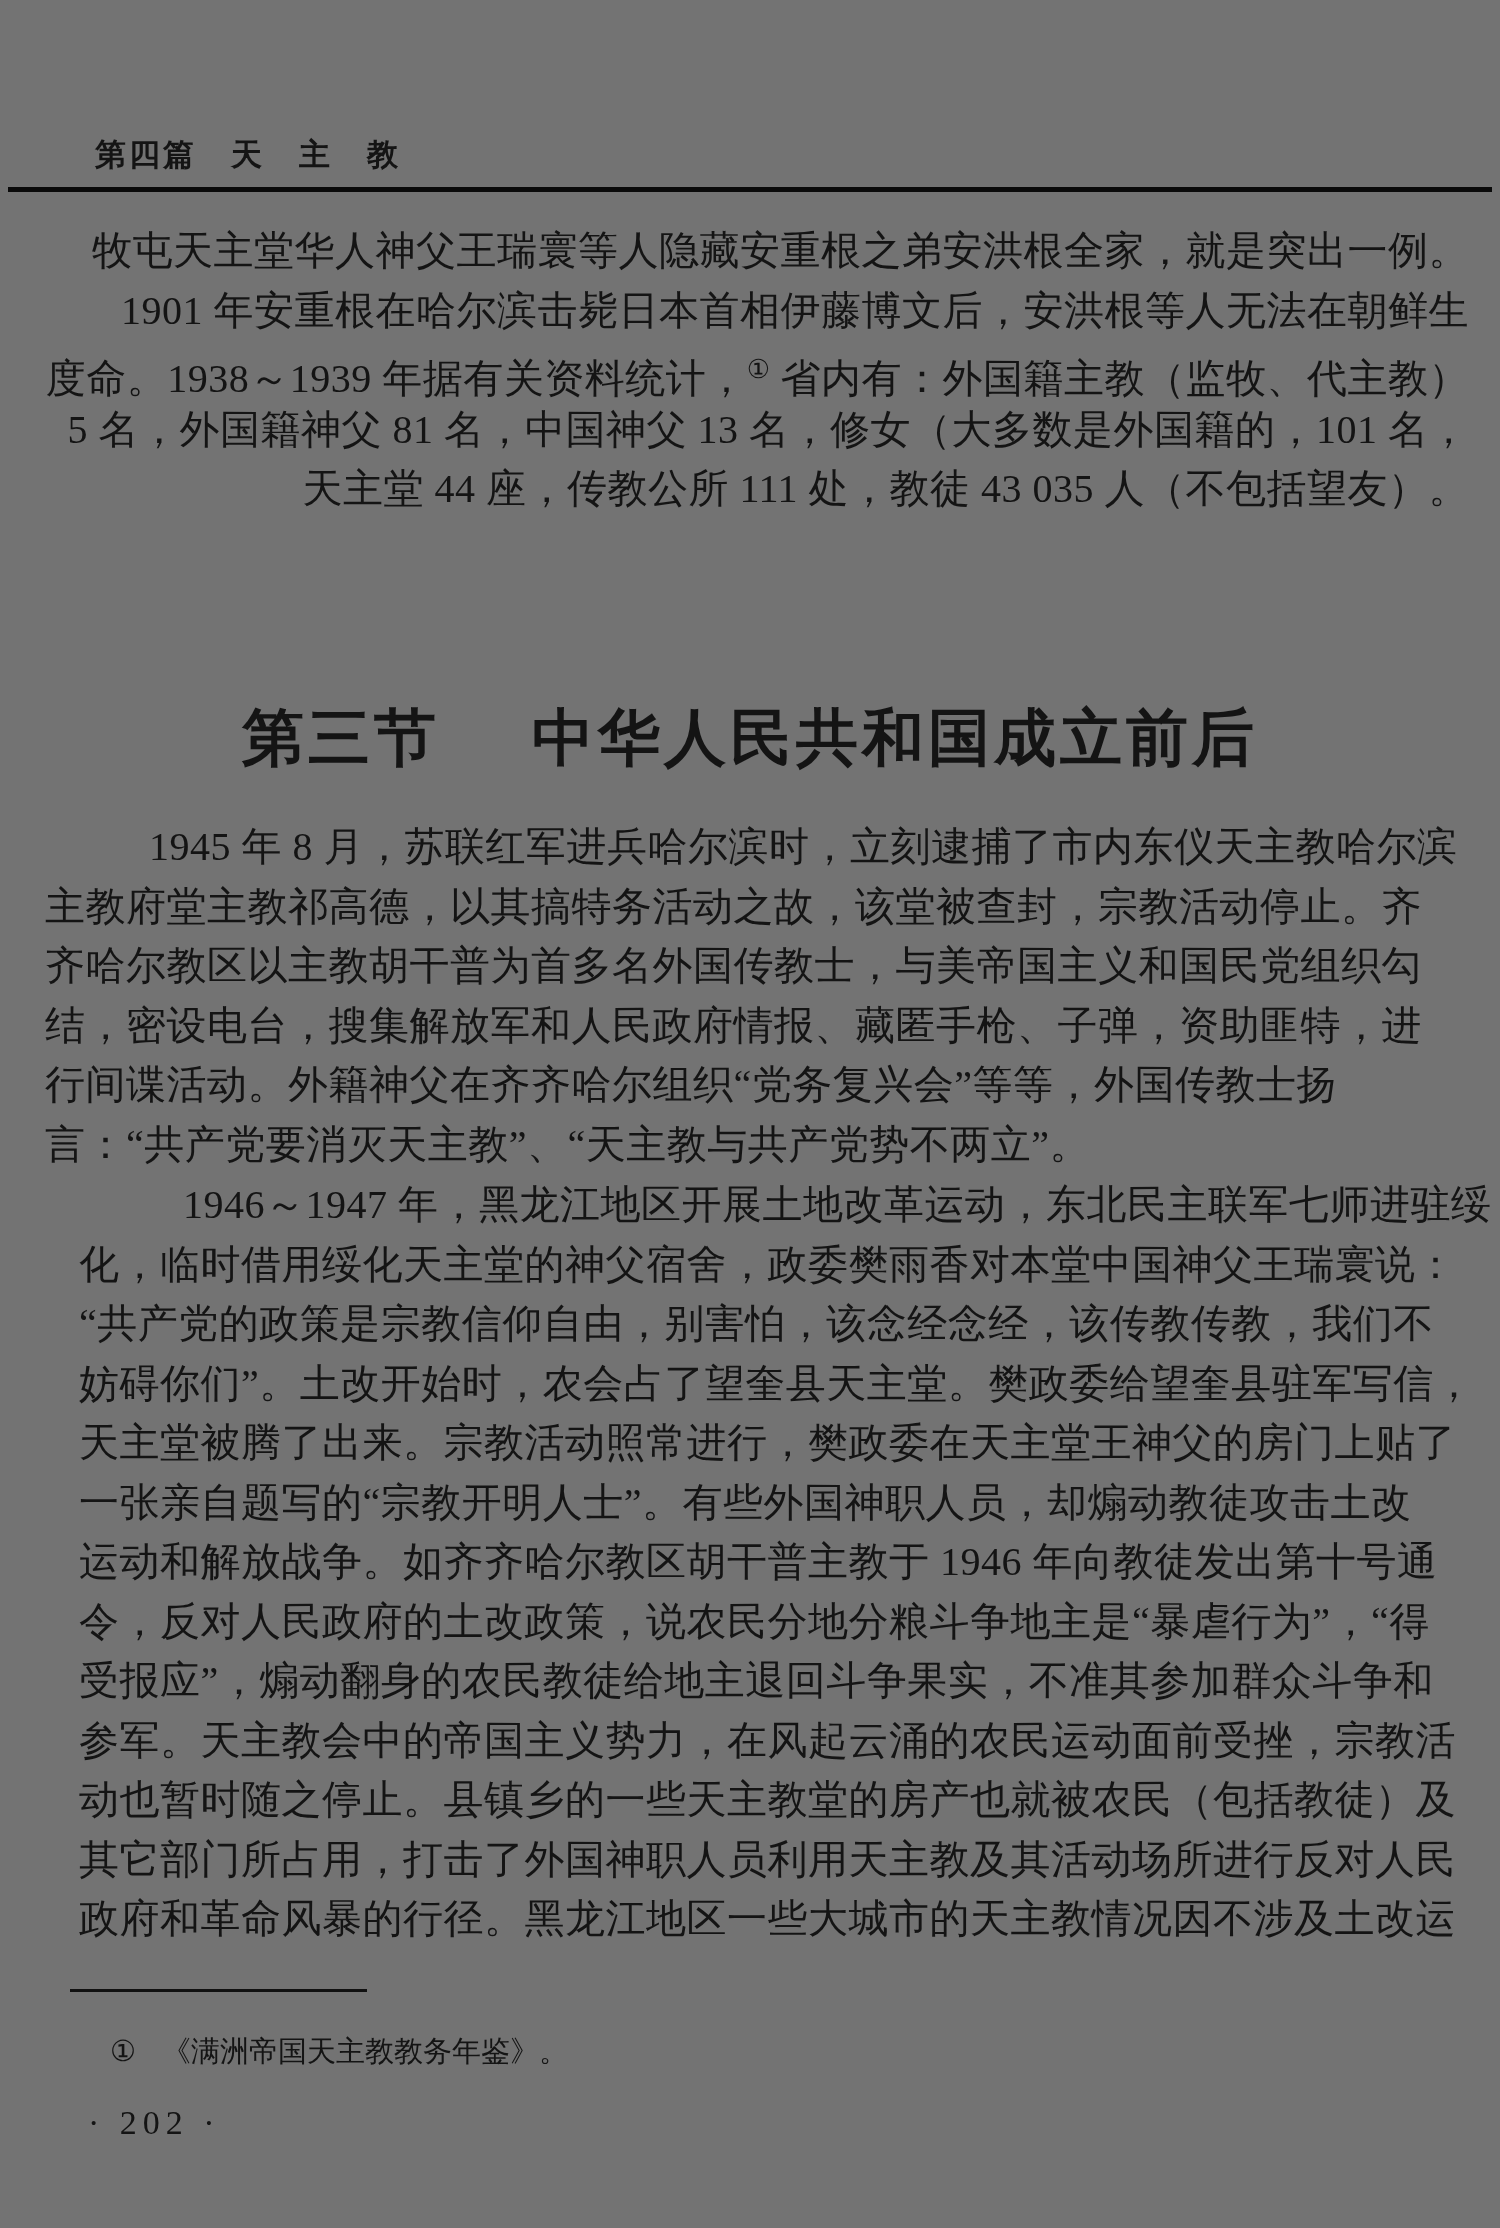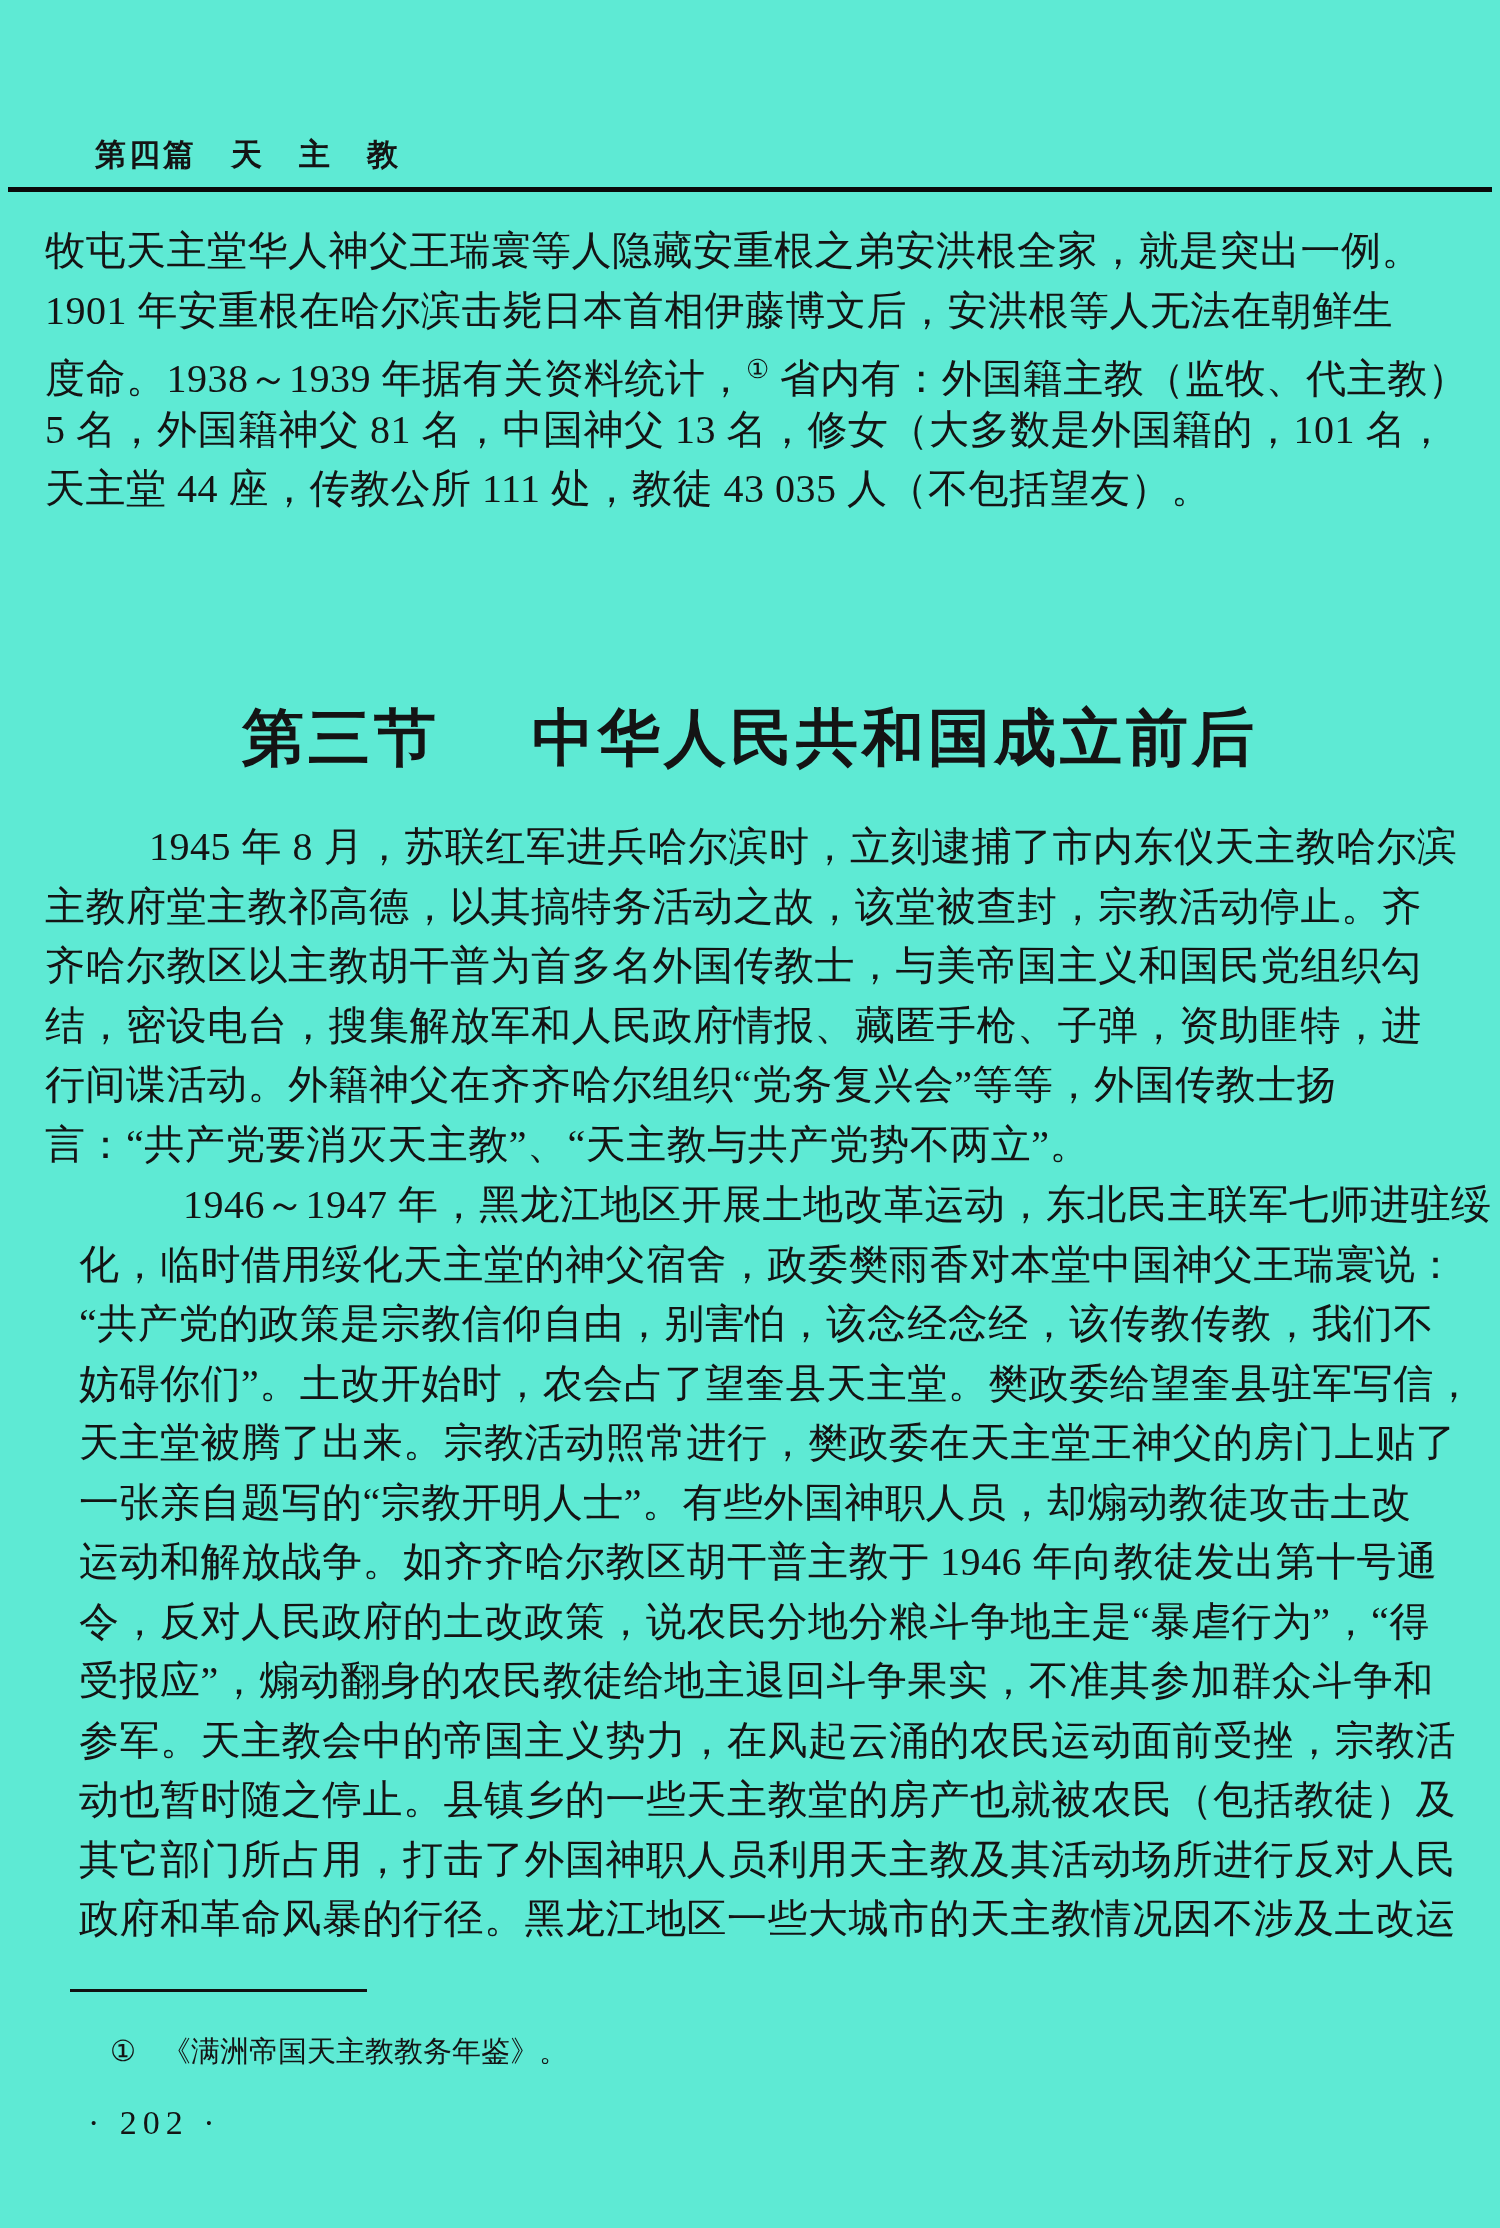--- a/index.html
+++ b/index.html
@@ -1,20 +1,20 @@
 <!DOCTYPE html>
 <html><head>
 <meta charset="utf-8">
 <style>
   html, body { margin: 0; padding: 0; background: #e8e8e8; }
   .page {
     position: relative;
     width: 1500px;
     height: 2228px;
-    background: #5eead4;
+    background: #737373;
     color: #141414;
     font-family: "Liberation Serif", "DejaVu Serif", serif;
     overflow: hidden;
   }
   .running-header {
     position: absolute;
     left: 95px;
     top: 134px;
     font-size: 31px;
     font-weight: bold;
@@ -32,21 +32,21 @@
   .para {
     position: absolute;
     left: 45px;
     width: 1424px;
     font-size: 40px;
     line-height: 59.5px;
     letter-spacing: 0.5px;
   }
   .para .line { white-space: nowrap; height: 59.5px; }
   .para .line.indent { text-indent: 104px; }
-  .p1 { top: 221px; }
+  .p1 { top: 221px; text-align: right; }
   .p2 { top: 817px; }
   .p3 { top: 1175px; margin-left: 34px; }
   .fnref {
     font-size: 26px;
     vertical-align: 14px;
     letter-spacing: 0;
   }
   .section-heading {
     position: absolute;
     left: 0;

